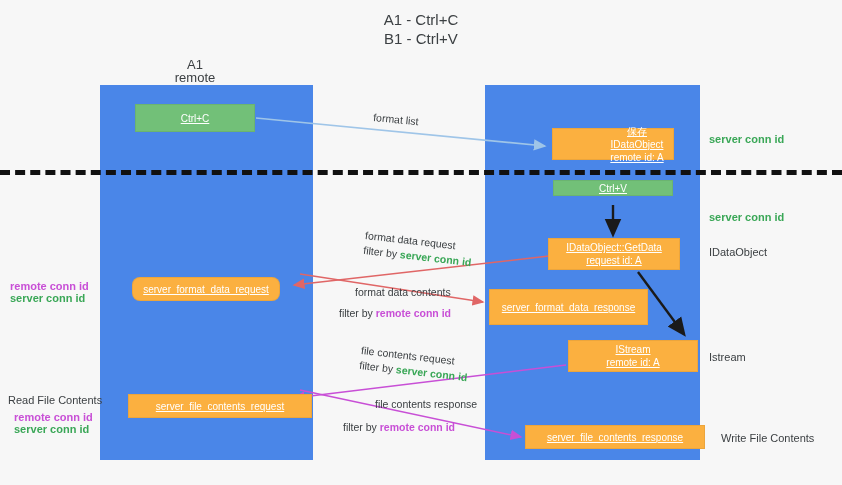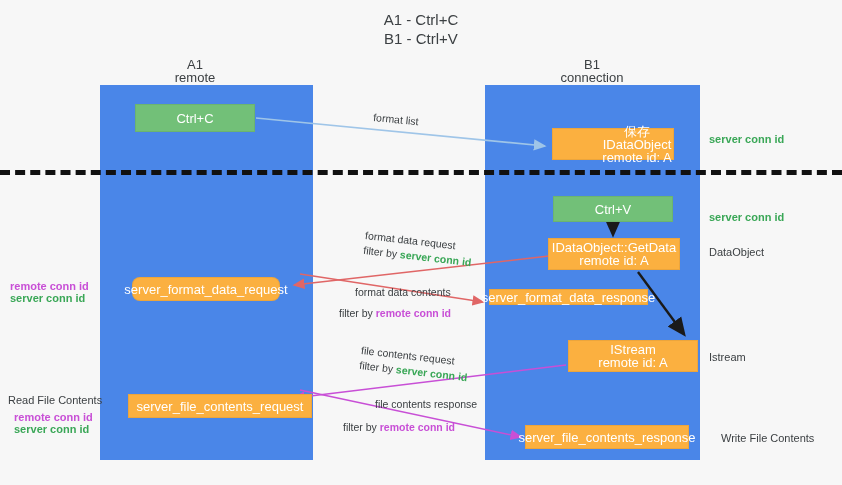--- a/index.html
+++ b/index.html
@@ -29,22 +29,22 @@
   
   .dash-line{
     position:absolute;left:0;top:170px;width:842px;height:0;
     border-top:5px dashed #111111;
   }
 
   
   .node{
     position:absolute;box-sizing:border-box;
     display:flex;align-items:center;justify-content:center;
-    text-align:center;color:#ffffff;font-size:13px;line-height:13px;
-    white-space:pre-line;border:1px solid rgba(0,0,0,.06);
+    text-align:center;color:#ffffff;font-size:10px;line-height:13px;
+    white-space:pre-line;border:1px solid rgba(0,0,0,.06);text-decoration:underline;
   }
   .node.green{background:#72c078;}
   .node.orange{background:#fbb040;}
 
   
   .lbl{position:absolute;color:#3c4043;font-size:11px;line-height:14px;white-space:pre-line;}
   .lbl.green{color:#3aa757;font-weight:bold;}
   .lbl.magenta{color:#c84fd6;font-weight:bold;}
   .lbl.dark{color:#3c4043;}
 
@@ -61,22 +61,20 @@
 </head>
 <body>
 
 <div id="stage">
 
   <div class="title">A1 - Ctrl+C
 B1 - Ctrl+V</div>
 
   <div class="lane-head" style="left:130px;top:58px;width:130px;">A1
 remote</div>
-  <div class="lane-head" style="left:527px;top:58px;width:130px;">B1
-connection</div>
 
   <div class="lane" style="left:100px;top:85px;width:213px;height:375px;"></div>
   <div class="lane" style="left:485px;top:85px;width:215px;height:375px;"></div>
 
   <svg class="edges" viewBox="0 0 842 485">
     <defs>
       <marker id="mk-blue" markerWidth="9" markerHeight="9" refX="7" refY="4" orient="auto">
         <path d="M0,0.5 L8,4 L0,7.5 z" fill="#9fc5e8"></path>
       </marker>
       <marker id="mk-red" markerWidth="9" markerHeight="9" refX="7" refY="4" orient="auto">
@@ -105,35 +103,35 @@
     <line x1="300" y1="390" x2="521" y2="437" stroke="#c84fd6" stroke-width="1.5" marker-end="url(#mk-mag)"></line>
   </svg>
 
   <div class="dash-line"></div>
 
   <div class="node green" style="left:135px;top:104px;width:120px;height:28px;">Ctrl+C</div>
 
   <div class="node orange" style="left:552px;top:128px;width:122px;height:32px;padding-left:48px;">保存IDataObject
 remote id: A</div>
 
-  <div class="node green" style="left:553px;top:196px;width:120px;height:26px;">Ctrl+V</div>
+  <div class="node green" style="left:553px;top:180px;width:120px;height:16px;">Ctrl+V</div>
 
   <div class="node orange" style="left:548px;top:238px;width:132px;height:32px;">IDataObject::GetData
-remote id: A</div>
+request id: A</div>
 
   <div class="node orange" style="left:568px;top:340px;width:130px;height:32px;">IStream
 remote id: A</div>
 
   <div class="node orange" style="left:132px;top:277px;width:148px;height:24px;border-radius:8px;">server_format_data_request</div>
 
-  <div class="node orange" style="left:489px;top:289px;width:159px;height:16px;">server_format_data_response</div>
+  <div class="node orange" style="left:489px;top:289px;width:159px;height:36px;">server_format_data_response</div>
 
   <div class="node orange" style="left:128px;top:394px;width:184px;height:24px;">server_file_contents_request</div>
 
-  <div class="node orange" style="left:525px;top:425px;width:164px;height:24px;">server_file_contents_response</div>
+  <div class="node orange" style="left:525px;top:425px;width:180px;height:24px;">server_file_contents_response</div>
 
   <div class="cap" style="left:374px;top:110px;transform:rotate(5.5deg);">
     <span>format list</span>
   </div>
 
   <div class="cap" style="left:366px;top:228px;transform:rotate(6.5deg);">
     <div>format data request</div>
     <div>
       <span>filter by </span><span class="g">server conn id</span>
     </div>
@@ -155,21 +153,21 @@
 
   <div class="cap" style="left:375px;top:397px;transform:rotate(0deg);">
     <div>file contents response</div>
     <div style="margin-top:8px;margin-left:-32px;">
       <span>filter by </span><span class="m">remote conn id</span>
     </div>
   </div>
 
   <div class="lbl green" style="left:709px;top:132px;">server conn id</div>
   <div class="lbl green" style="left:709px;top:210px;">server conn id</div>
-  <div class="lbl dark" style="left:709px;top:245px;">DataObject</div>
+  <div class="lbl dark" style="left:709px;top:245px;">IDataObject</div>
   <div class="lbl dark" style="left:709px;top:350px;">Istream</div>
   <div class="lbl dark" style="left:709px;top:431px;margin-left:12px;">Write File Contents</div>
 
   <div class="lbl magenta" style="left:10px;top:279px;">remote conn id</div>
   <div class="lbl green" style="left:10px;top:291px;">server conn id</div>
 
   <div class="lbl dark" style="left:8px;top:393px;">Read File Contents</div>
   <div class="lbl magenta" style="left:14px;top:410px;">remote conn id</div>
   <div class="lbl green" style="left:14px;top:422px;">server conn id</div>
 

